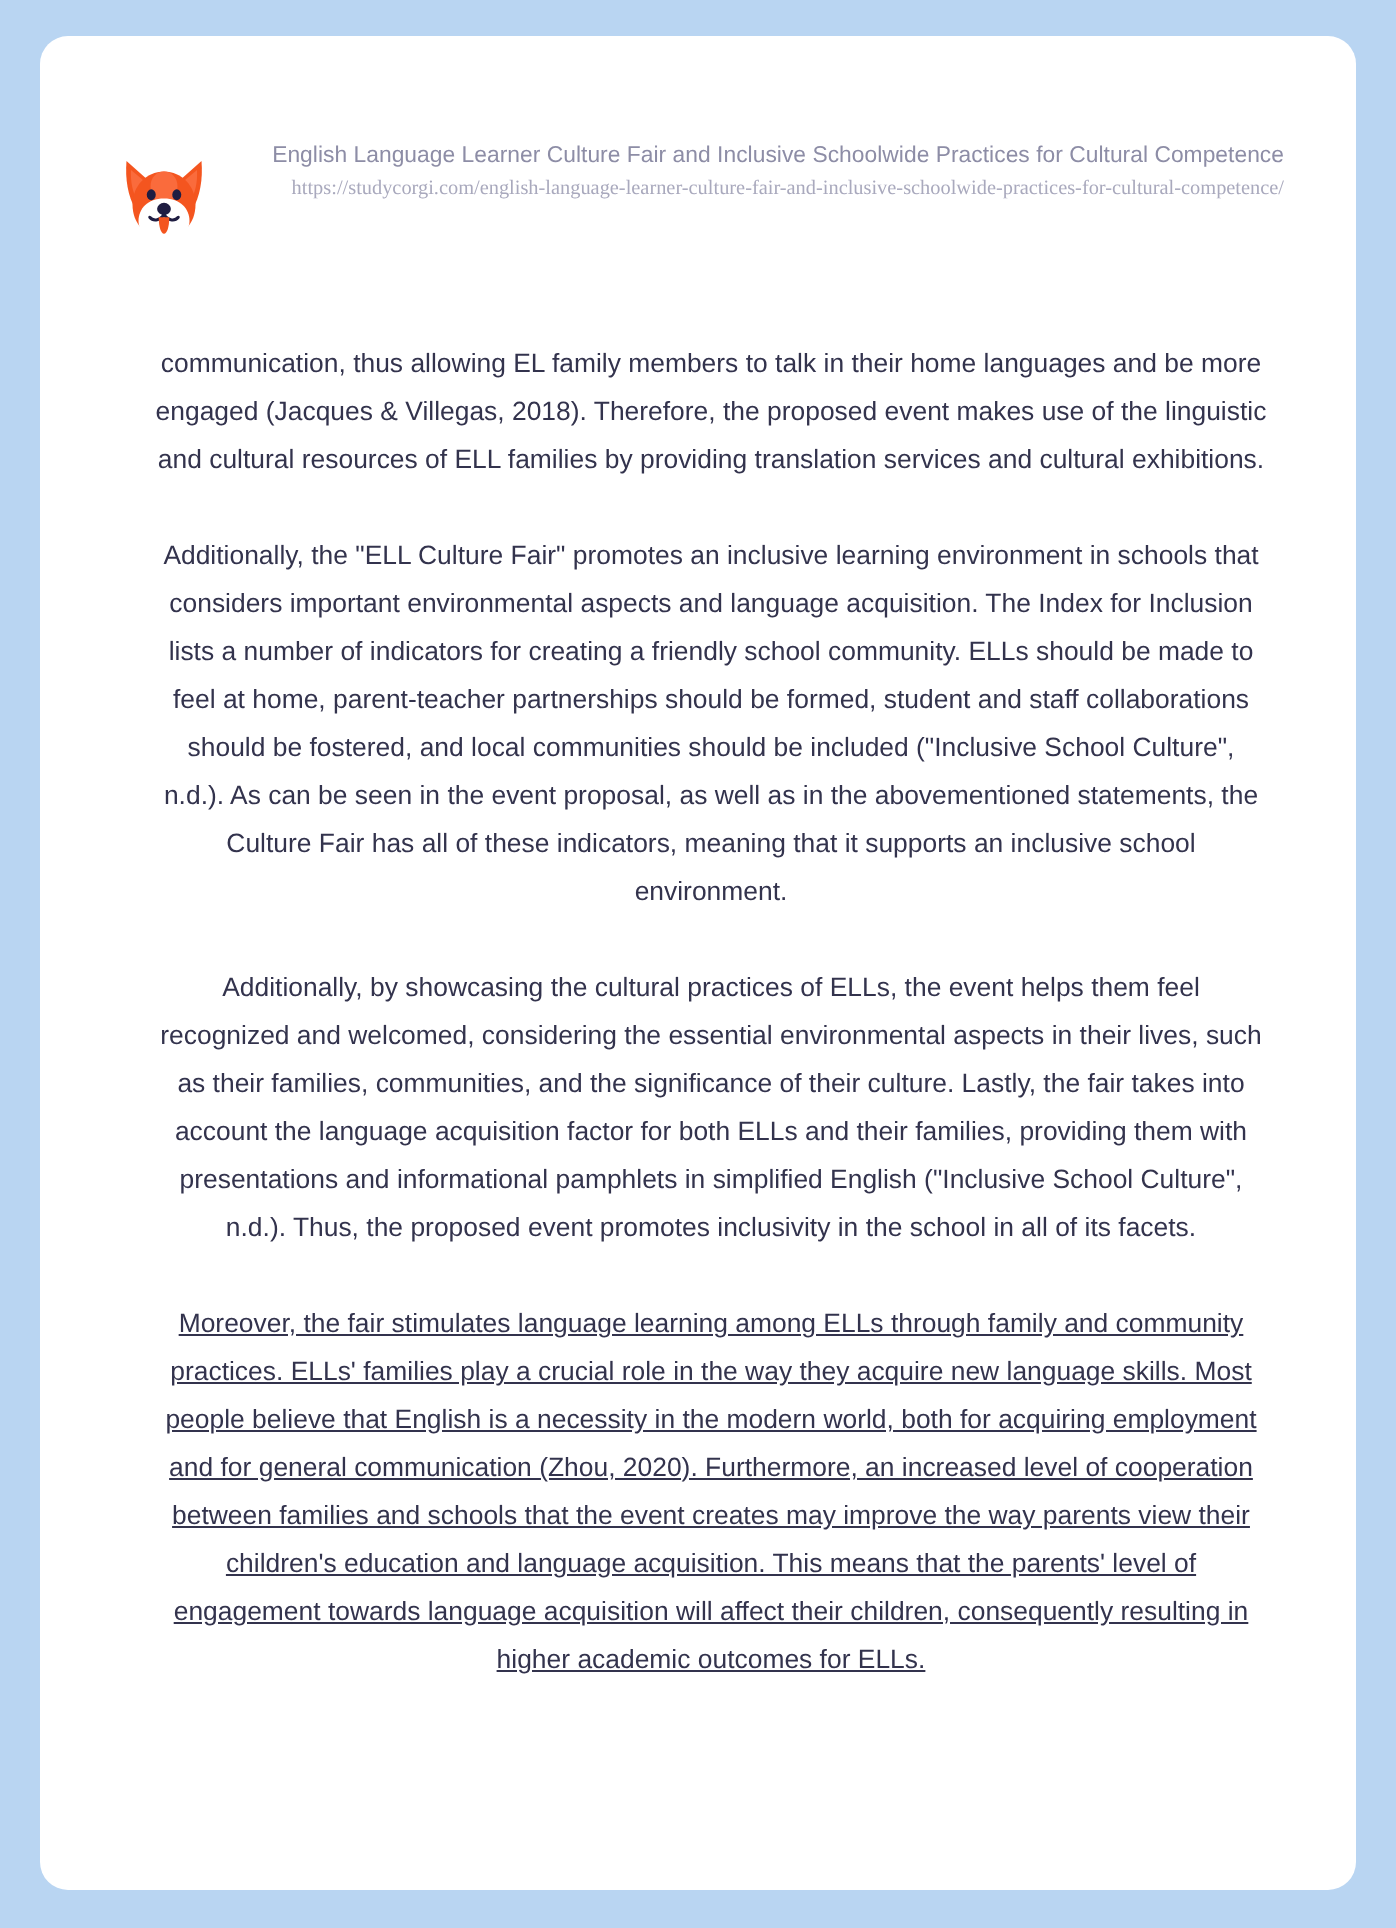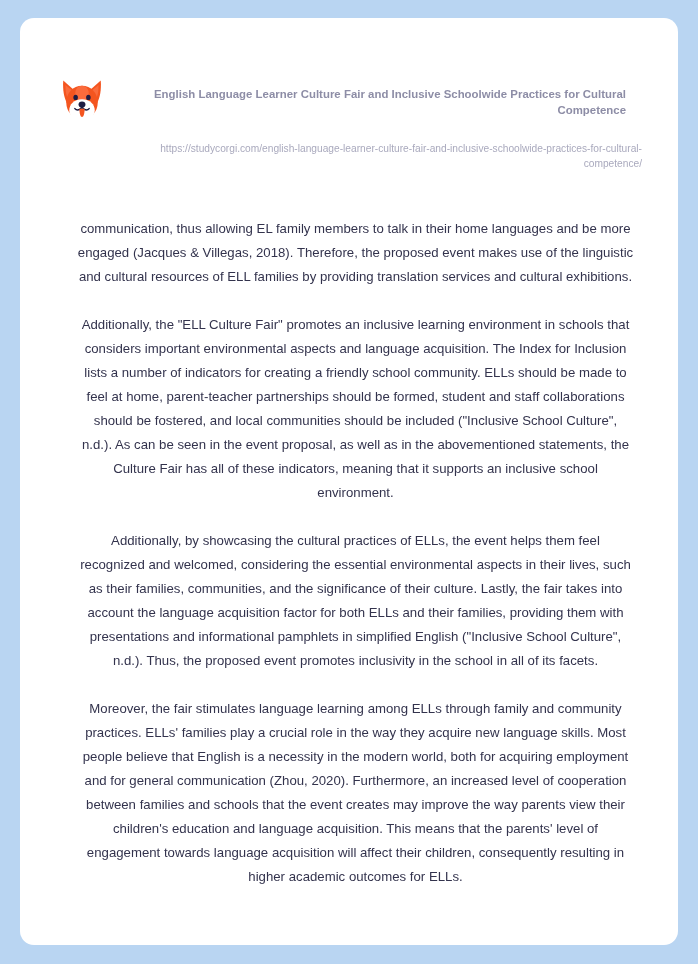--- a/index.html
+++ b/index.html
@@ -59,49 +59,51 @@
     margin-left: 2px;
   }
   .header-meta {
     flex: 1 1 auto;
     text-align: right;
     padding-left: 18px;
     padding-top: 2px;
   }
   .doc-title {
     font-size: 11.4px;
-    font-weight: bold;
+    font-weight: normal;
     color: #8d8da6;
     line-height: 1.42;
     letter-spacing: 0.02px;
-    margin: 16px;
+    margin: 0;
   }
   .doc-url {
     font-size: 10.2px;
     color: #a9a9bd;
     line-height: 1.42;
-    margin: 24px 0 0 0;
+    margin: 2px 0 0 0;
     word-break: break-word;
+    font-family: Liberation Serif, serif;
   }
   
   .doc-body {
     padding: 0 44px 0 57px;
     box-sizing: border-box;
     margin-top: 46px;
   }
   .doc-body p {
     font-size: 13.2px;
     line-height: 24px;
     color: #33334d;
     margin: 0 0 24px 0;
     text-align: center;
     letter-spacing: 0.01px;
   }
   .doc-body p:last-child {
     margin-bottom: 0;
+    text-decoration: underline;
   }
 </style>
 </head>
 <body>
 
 <div class="page-card">
 
   <div class="doc-header">
 
     <div class="brand">

